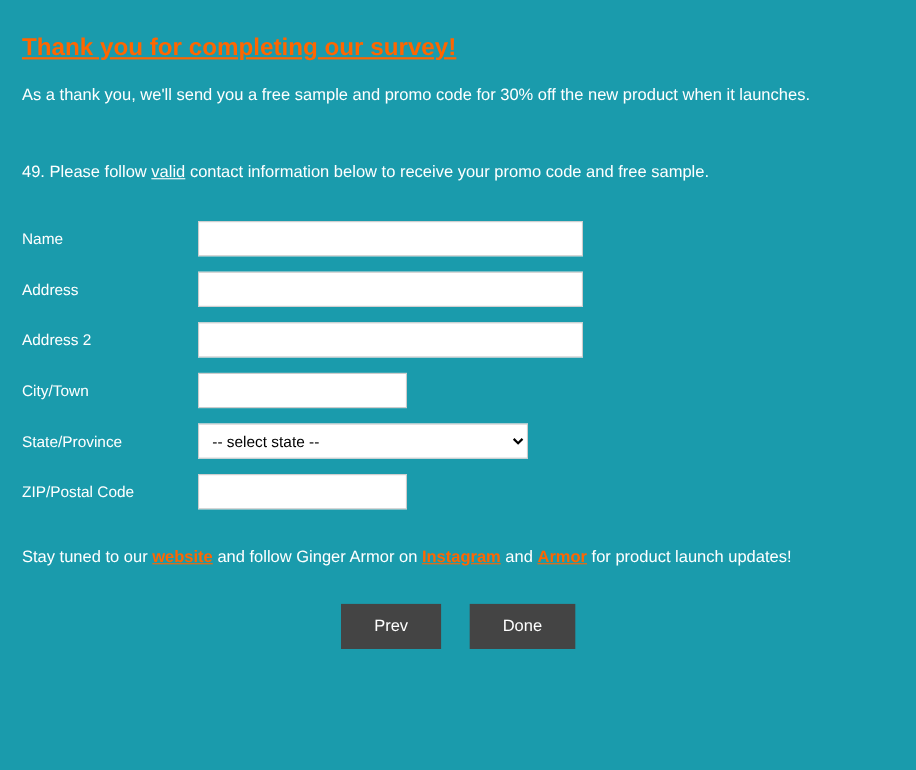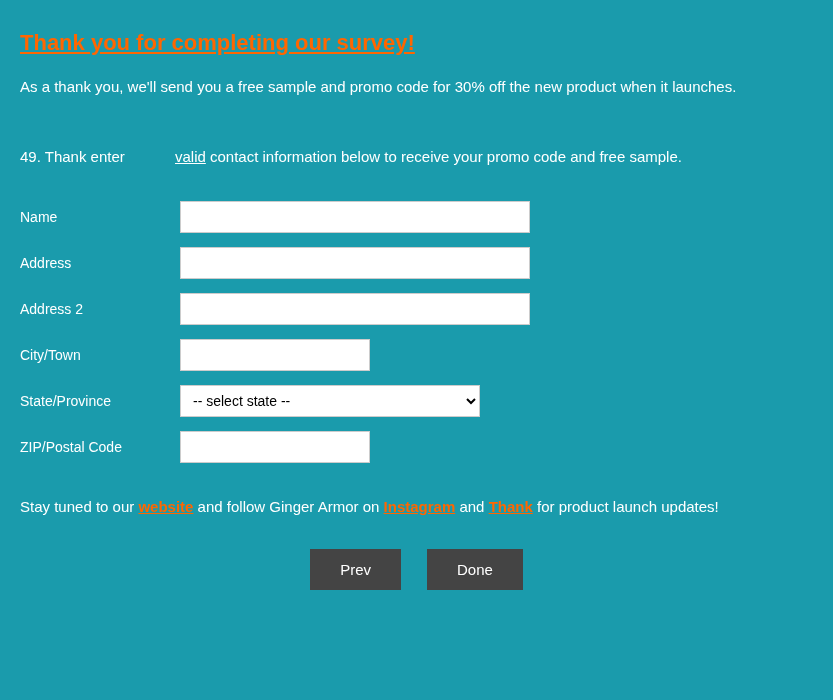--- a/index.html
+++ b/index.html
@@ -31,21 +31,20 @@
 
     .question-label {
       font-size: 15px;
       color: #ffffff;
       margin-bottom: 20px;
       line-height: 1.6;
     }
 
     .question-label u {
       text-decoration: underline;
-      margin-left: 46px;
     }
 
     .form-table {
       width: 100%;
       border-collapse: separate;
       border-spacing: 0 10px;
       margin-bottom: 20px;
     }
 
     .form-table td {
@@ -123,21 +122,21 @@
 <body>
 
 
 
 <a class="thank-you-heading" href="#">Thank you for completing our survey!</a>
 
 <p class="intro-text">As a thank you, we'll send you a free sample and promo code for 30% off the new product when it launches.</p>
 
 <p class="question-label">
   <span>49.</span>
-  <span>Thank enter </span><u>valid</u><span> contact information below to receive your promo code and free sample.</span>
+  <span>Please follow </span><u>valid</u><span> contact information below to receive your promo code and free sample.</span>
 </p>
 
 <table class="form-table">
   <tbody>
       <tr>
     <td>Name</td>
     <td><input type="text" style=""></td>
   </tr>
   <tr>
     <td>Address</td>
@@ -159,21 +158,21 @@
     </td>
   </tr>
   <tr>
     <td>ZIP/Postal Code</td>
     <td><input type="text" class="zip-input" style=""></td>
   </tr>
 </tbody>
   </table>
 
 <p class="footer-text">
-  <span>Stay tuned to our </span><a href="#">website</a><span> and follow Ginger Armor on </span><a href="#">Instagram</a><span> and </span><a href="#">Thank</a><span> for product launch updates!</span>
+  <span>Stay tuned to our </span><a href="#">website</a><span> and follow Ginger Armor on </span><a href="#">Instagram</a><span> and </span><a href="#">Armor</a><span> for product launch updates!</span>
 </p>
 
 <div class="button-row">
   <button class="btn">Prev</button>
   <button class="btn">Done</button>
 </div>
 
 
 
 

